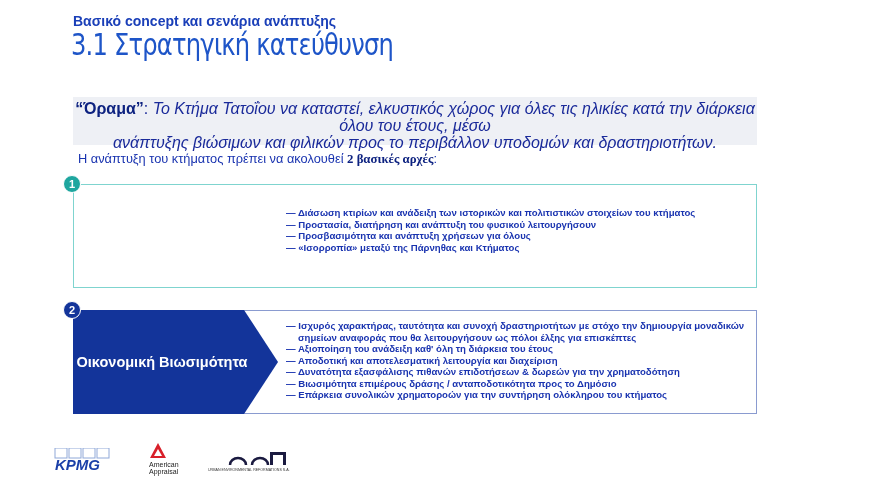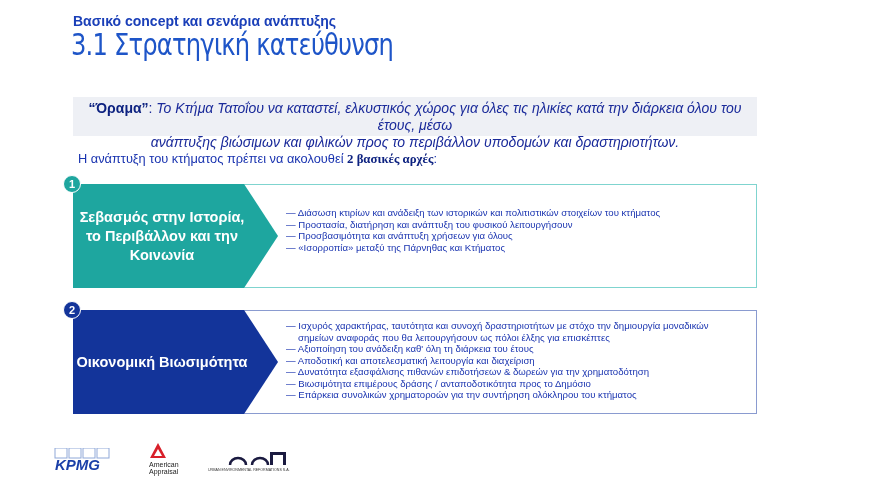--- a/index.html
+++ b/index.html
@@ -1,39 +1,39 @@
 <!DOCTYPE html>
 <html><head>
 <meta charset="utf-8">
 <style>
   html, body { margin:0; padding:0; }
   body { width:880px; height:495px; background:#ffffff; position:relative; overflow:hidden;
          font-family:"Liberation Sans", sans-serif; color:#1a2fa0; }
   .subtitle { position:absolute; left:73px; top:13px; font-size:14px; font-weight:bold; color:#1a3fb8; }
   .title { position:absolute; left:71px; top:26px; font-size:31px; font-weight:normal; color:#1e55c8;
            letter-spacing:-1px; transform:scaleX(0.78); transform-origin:left top; font-family:"DejaVu Sans", sans-serif; }
-  .vision { position:absolute; left:73px; top:97px; width:684px; height:39px; background:#eef0f5;
-            font-size:14px; text-align:center; line-height:17px; padding-top:3px; box-sizing:border-box; color:#1a2a9a; }
+  .vision { position:absolute; left:73px; top:97px; width:684px; height:48px; background:#eef0f5;
+            font-size:16px; text-align:center; line-height:17px; padding-top:3px; box-sizing:border-box; color:#1a2a9a; }
   .vision b { font-weight:bold; color:#0d2280; }
   .vision i { font-style:italic; }
   .intro { position:absolute; left:78px; top:151px; font-size:12.8px; color:#1a34b0; }
   .intro b { color:#0d2280;font-family:Liberation Serif, serif; }
   .box { position:absolute; left:73px; width:684px; height:104px; box-sizing:border-box; background:#fff; }
   .box1 { top:184px; border:1.5px solid #7fd4cf; }
   .box2 { top:310px; border:1.5px solid #8a9bd0; }
   .arrow { position:absolute; left:-1px; top:-1px; width:205px; height:104px; }
   .arrow svg { position:absolute; left:0; top:0; }
   .arrow-label { position:absolute; left:0; top:0; width:178px; height:104px; display:flex; align-items:center;
                  justify-content:center; text-align:center; color:#fff; font-size:14.5px; font-weight:bold; line-height:19px; }
   .badge { position:absolute; width:16px; height:16px; border-radius:50%; border:1.5px solid #fff; color:#fff;
            font-size:11px; font-weight:bold; text-align:center; line-height:16px; box-sizing:content-box; }
   .b1 { left:63px; top:175px; background:#1ea69f; }
   .b2 { left:63px; top:301px; background:#13349a; }
   .bullets { position:absolute; left:212px; margin:0; padding:0; list-style:none; font-size:9.6px; line-height:11.5px; color:#1a34b0; }
-  .bullets li { padding-left:12px; text-indent:-12px; }
+  .bullets li { padding-left:12px; text-indent:-12px;font-weight:bold; }
   .bullets li::before { content:"— "; }
   .box1 .bullets { top:22px; }
   .box2 .bullets { top:9px; width:460px; }
   .logos { position:absolute; left:0; top:436px; width:880px; height:45px; }
   .kpmg { position:absolute; left:54px; top:12px; width:58px; height:24px; }
   .aa { position:absolute; left:148px; top:6px; width:35px; height:36px; }
   .uer { position:absolute; left:208px; top:13px; width:88px; height:24px; }
 </style>
 </head>
 <body>
@@ -44,28 +44,20 @@
 <div class="vision">
   <b>“Όραμα”</b><span>: </span><i>Το Κτήμα Τατοΐου να καταστεί, ελκυστικός χώρος για όλες τις ηλικίες κατά την διάρκεια όλου του έτους, μέσω</i><br>
   <i>ανάπτυξης βιώσιμων και φιλικών προς το περιβάλλον υποδομών και δραστηριοτήτων.</i>
 </div>
 
 <div class="intro">
   <span>Η ανάπτυξη του κτήματος πρέπει να ακολουθεί </span><b>2 βασικές αρχές</b><span>:</span>
 </div>
 
 <div class="box box1">
-  <div class="arrow">
-    <svg width="206" height="104" viewBox="0 0 206 104">
-        <polygon points="0,0 171,0 205,52 171,104 0,104" fill="#1ea69f"></polygon>
-      </svg>
-    <div class="arrow-label">
-      <span><span>Σεβασμός στην Ιστορία,</span><br><span>το Περιβάλλον και την</span><br><span>Κοινωνία</span></span>
-    </div>
-  </div>
   <ul class="bullets">
     <li>Διάσωση κτιρίων και ανάδειξη των ιστορικών και πολιτιστικών στοιχείων του κτήματος</li>
     <li>Προστασία, διατήρηση και ανάπτυξη του φυσικού λειτουργήσουν</li>
     <li>Προσβασιμότητα και ανάπτυξη χρήσεων για όλους</li>
     <li>«Ισορροπία» μεταξύ της Πάρνηθας και Κτήματος</li>
   </ul>
 </div>
 <div class="badge b1">1</div>
 
 <div class="box box2">

